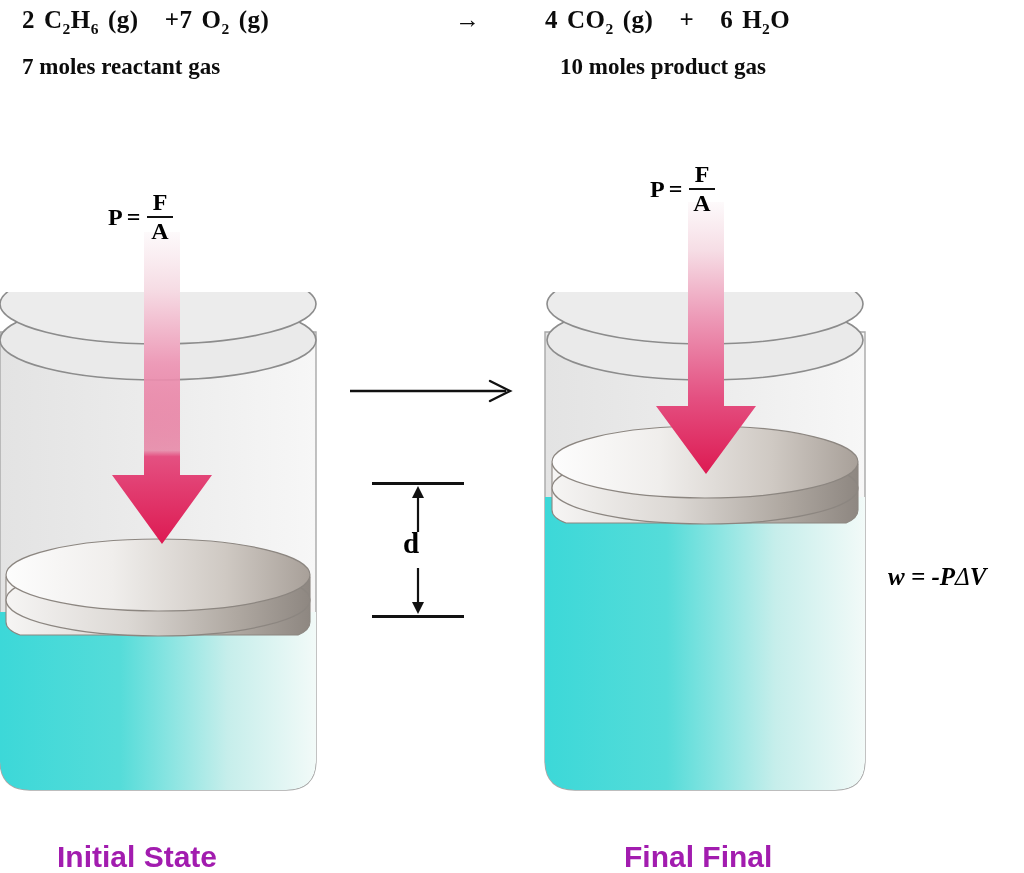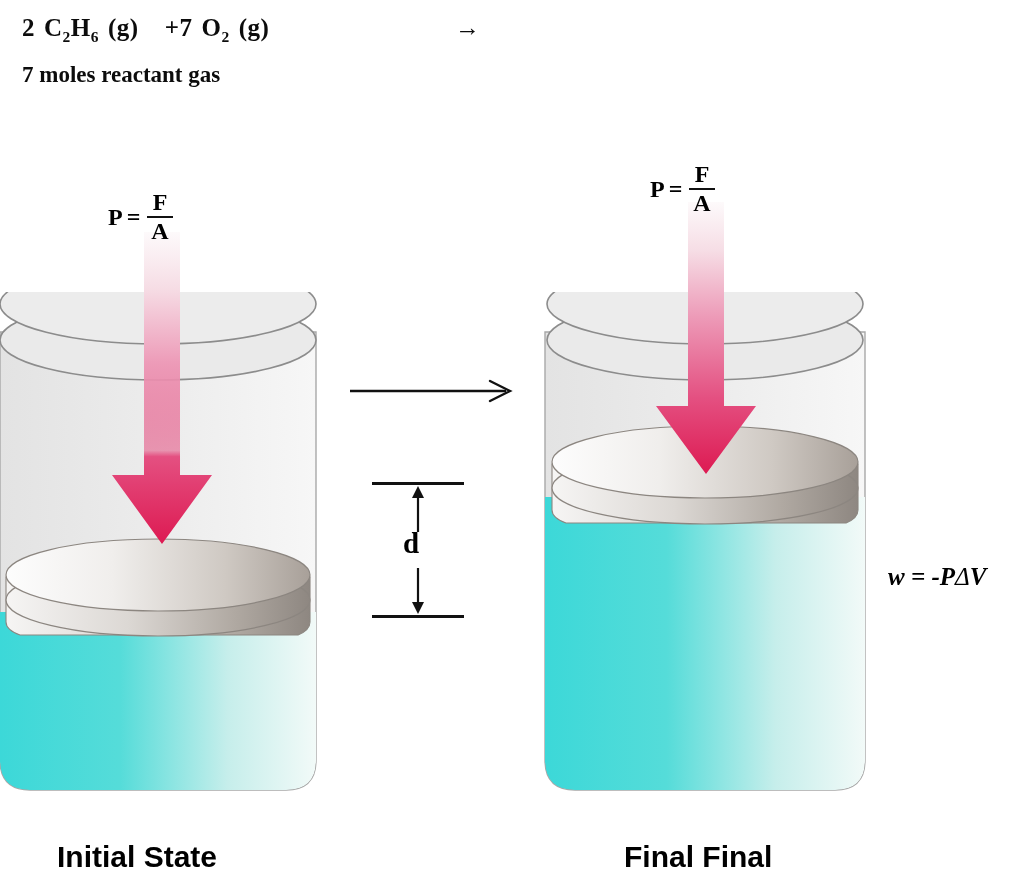--- a/index.html
+++ b/index.html
@@ -13,21 +13,21 @@
     position: relative;
     overflow: hidden;
     font-family: "Liberation Serif", serif;
     color: #000000;
   }
 
   
   .equation-band {
     position: absolute;
     left: 0;
-    top: 12px;
+    top: 4px;
     width: 1024px;
     height: 95px;
   }
   .eq-line {
     position: absolute;
     font-family: "Liberation Serif", serif;
     font-weight: bold;
     white-space: nowrap;
     color: #0c0c0c;
   }
@@ -128,39 +128,43 @@
     font-style: italic;
   }
   #work-label .delta { font-weight: normal; }
 
   
   .state-caption {
     position: absolute;
     font-family: "Liberation Sans", sans-serif;
     font-weight: bold;
     font-size: 30px;
-    color: #000000;
+    color: #a21caf;
     white-space: nowrap;
   }
   #caption-initial { left: 57px;  top: 840px; }
   #caption-final   { left: 624px; top: 840px; }
 </style>
 </head>
 <body>
 
 <div class="equation-band">
 
   <div class="eq-line eq-reactants">
     <span>2</span><span class="sp"></span><span><span>C</span><sub>2</sub><span>H</span><sub>6</sub></span><span class="sp"></span><span>(g)</span><span class="sp-wide"></span><span>+</span><span>7</span><span class="sp"></span><span><span>O</span><sub>2</sub></span><span class="sp"></span><span>(g)</span>
   </div>
 
   <div class="eq-line eq-arrow">→</div>
 
+  <div class="eq-line eq-products">
+    <span>4</span><span class="sp"></span><span><span>CO</span><sub>2</sub></span><span class="sp"></span><span>(g)</span><span class="sp-wide"></span><span>+</span><span class="sp-wide"></span><span>6</span><span class="sp"></span><span><span>H</span><sub>2</sub><span>O</span></span>
+  </div>
 
   <div class="eq-line eq-moles-left">7 moles reactant gas</div>
+  <div class="eq-line eq-moles-right">10 moles product gas</div>
 </div>
 
 <div class="cylinder" id="cylinder-left">
   <svg class="cyl-svg" width="330" height="500" viewBox="0 0 330 500" xmlns="http://www.w3.org/2000/svg">
     <defs>
       <linearGradient id="glassGradL" x1="0" y1="0" x2="1" y2="0">
         <stop offset="0%" stop-color="#E3E3E3"></stop>
         <stop offset="55%" stop-color="#EDEDED"></stop>
         <stop offset="100%" stop-color="#F7F7F7"></stop>
       </linearGradient>

